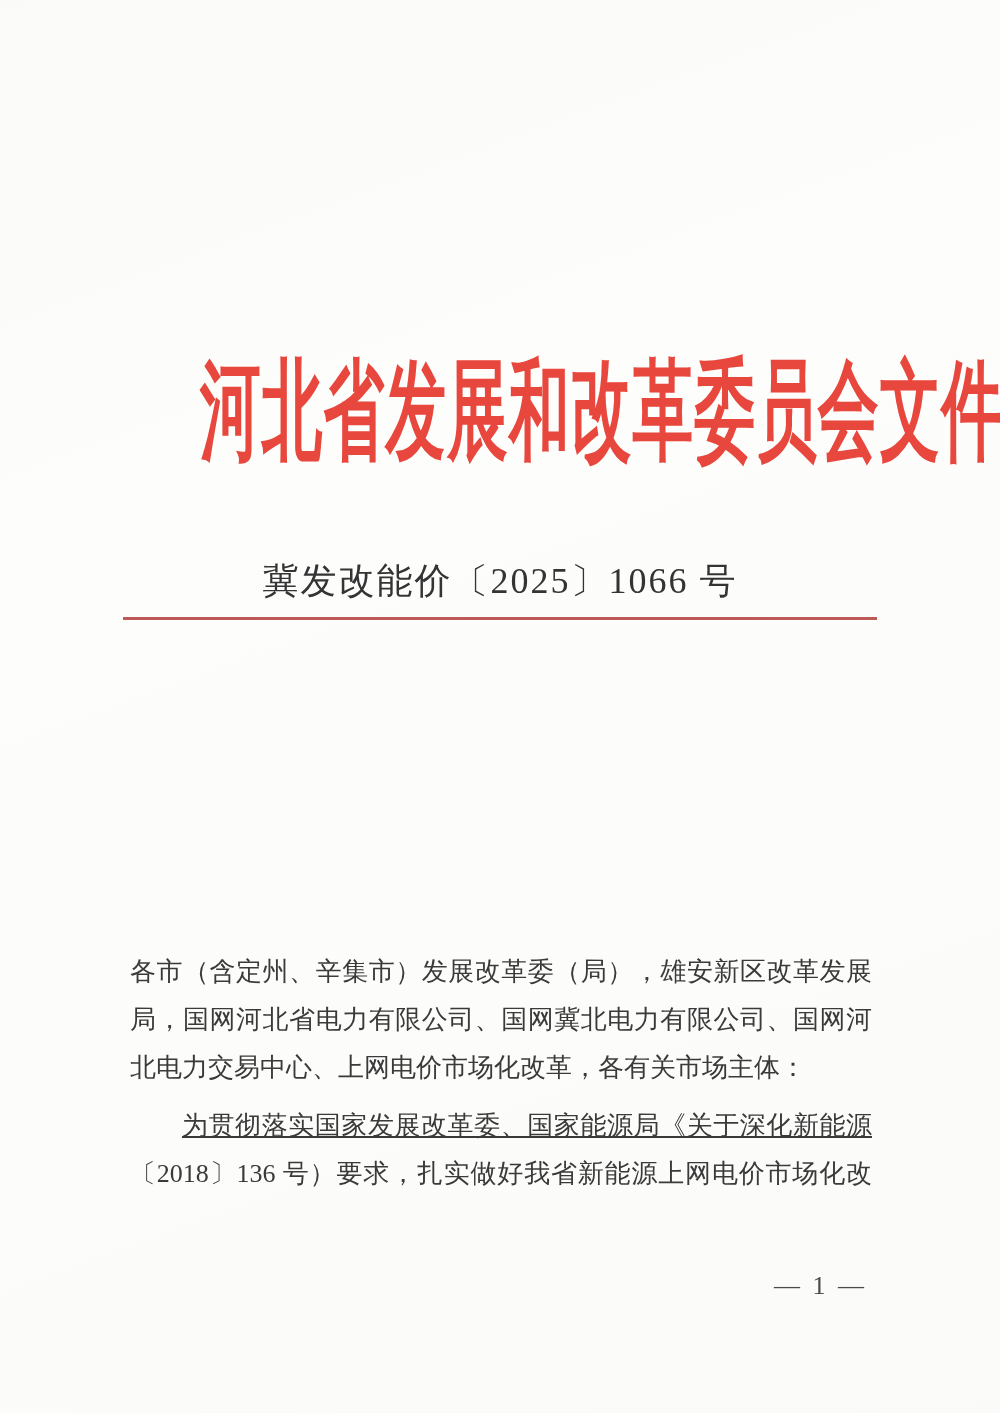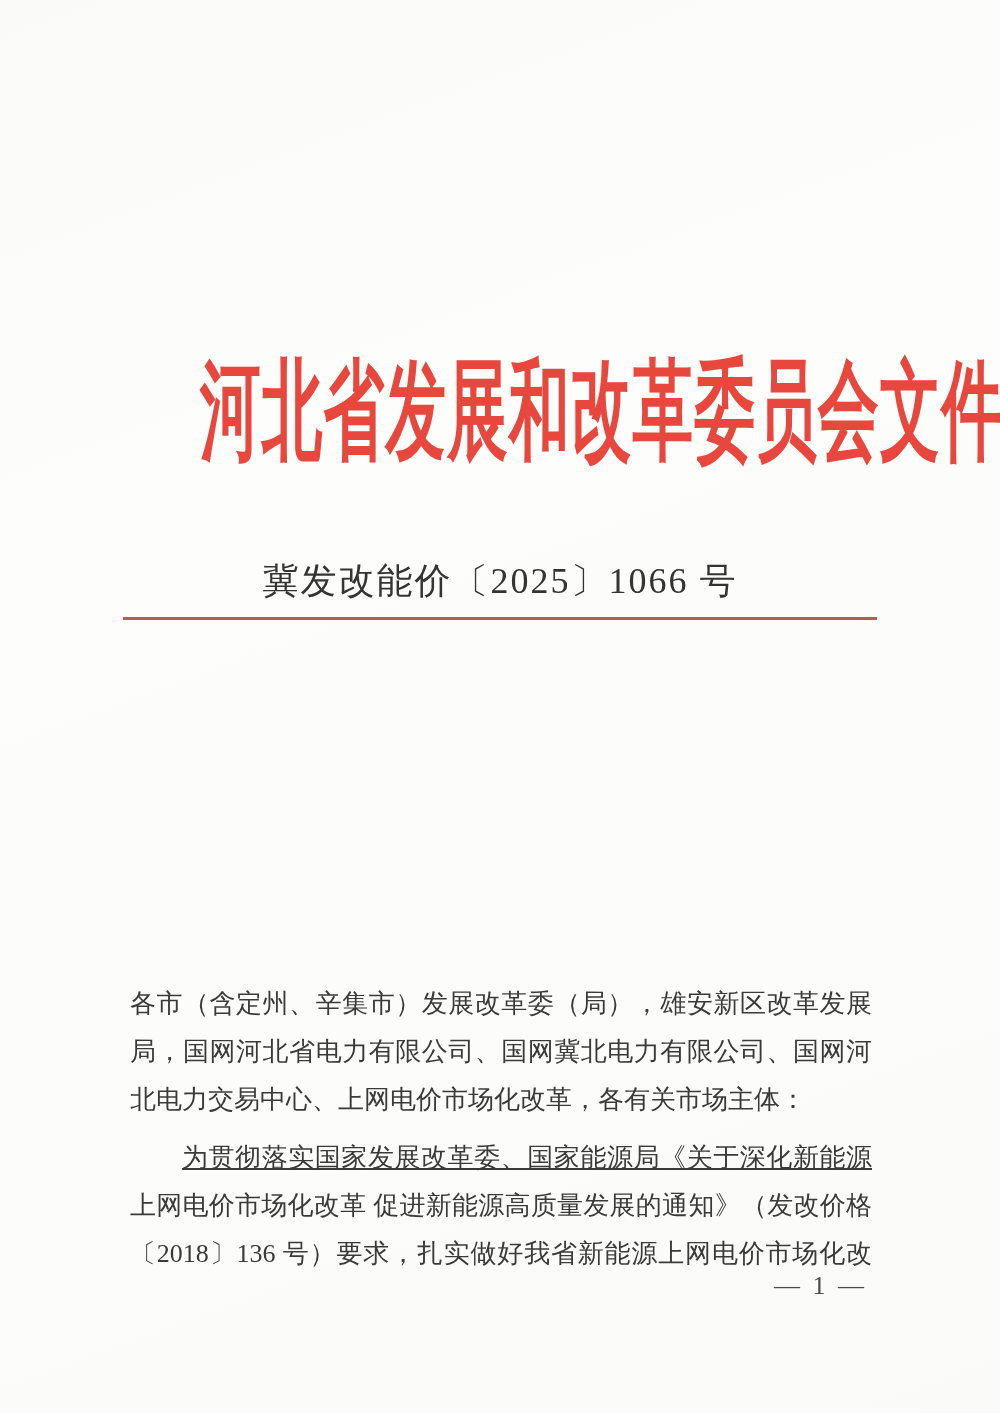--- a/index.html
+++ b/index.html
@@ -69,21 +69,21 @@
     font-weight: 700;
     font-size: 37px;
   }
   .title-line {
     line-height: 49px;
     white-space: nowrap;
   }
   
   .body-block {
     position: absolute;
-    top: 956px;
+    top: 924px;
     left: 130px;
     width: 742px;
     color: var(--body-text, #3a3a3a);
     font-size: 26px;
   }
   .body-line {
     line-height: 48px;
     text-align: justify;
     text-align-last: justify;
   }
@@ -117,19 +117,18 @@
   <div class="doc-number">冀发改能价〔2025〕1066 号</div>
 
   <div class="red-divider"></div>
 
 
   <div class="body-block">
     <div class="body-line">各市（含定州、辛集市）发展改革委（局），雄安新区改革发展</div>
     <div class="body-line">局，国网河北省电力有限公司、国网冀北电力有限公司、国网河</div>
     <div class="body-line para-end">北电力交易中心、上网电价市场化改革，各有关市场主体：</div>
     <div class="body-line para-start">为贯彻落实国家发展改革委、国家能源局《关于深化新能源</div>
-    <div class="body-line">上网电价市场化改革 促进新能源高质量发展的通知》（发改价格</div>
     <div class="body-line">〔2018〕136 号）要求，扎实做好我省新能源上网电价市场化改</div>
   </div>
 
   <div class="page-number">— 1 —</div>
 
 </div>
 
 </body></html>

